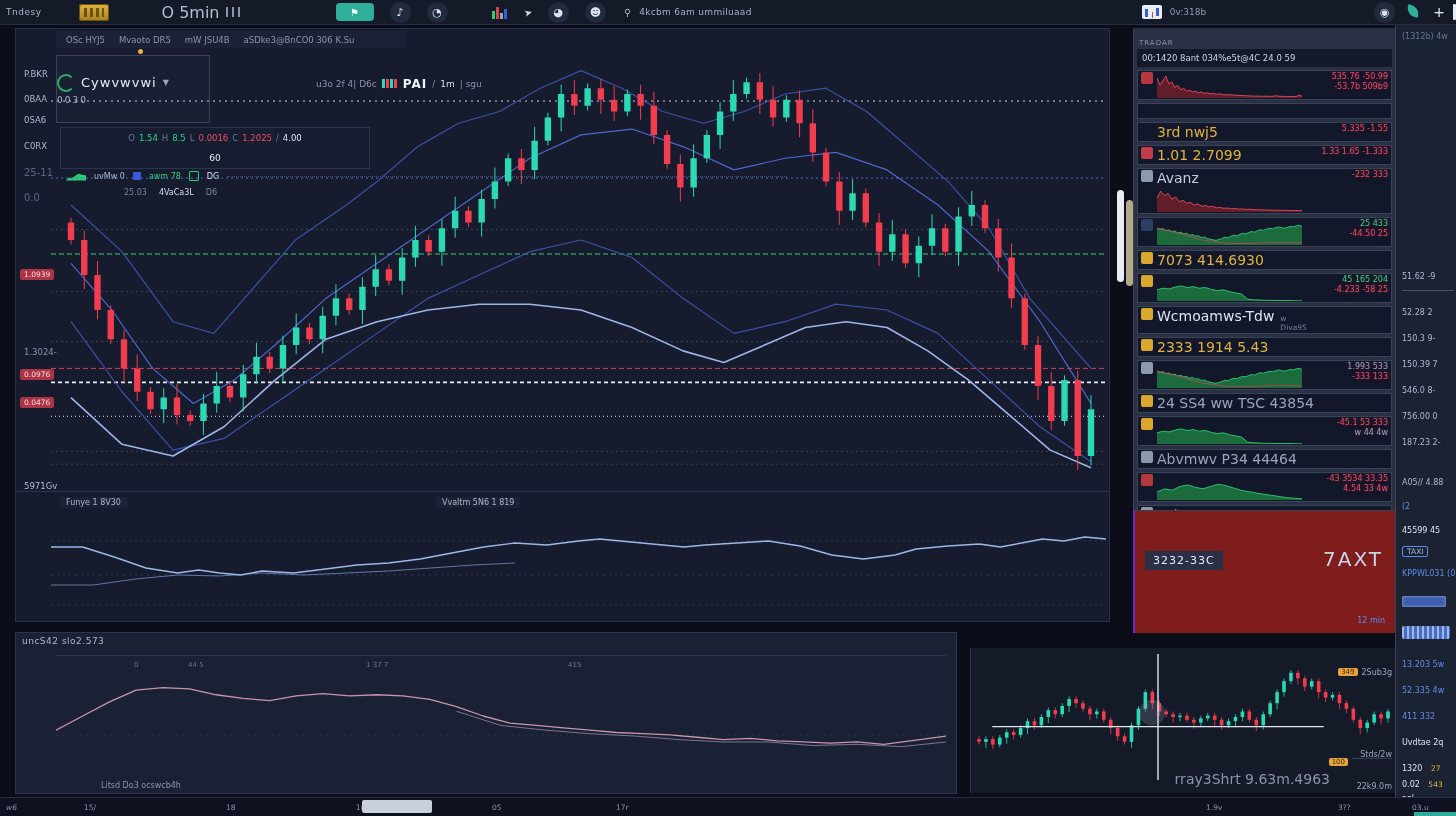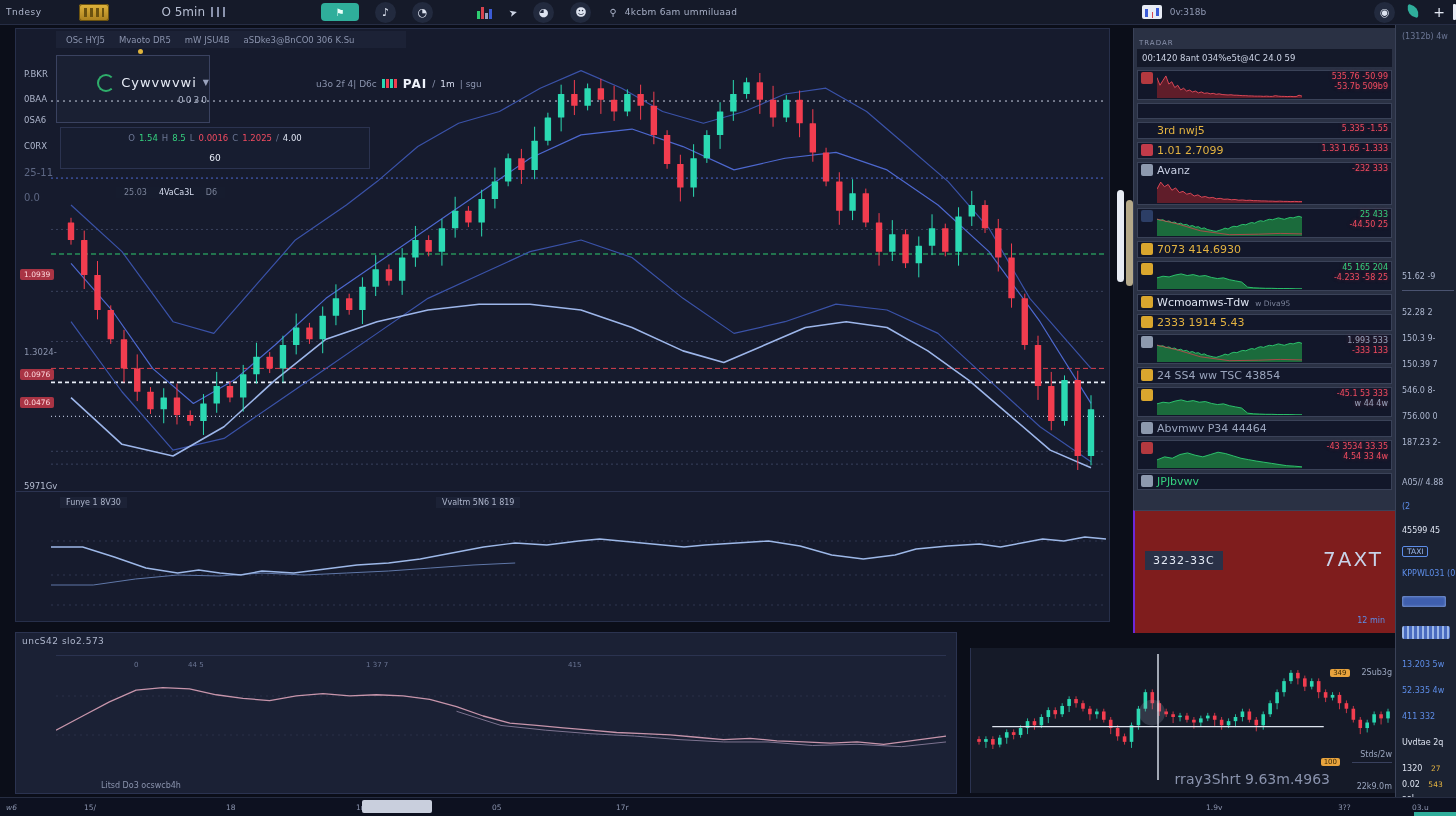--- a/index.html
+++ b/index.html
@@ -6,21 +6,21 @@
     font-family:"DejaVu Sans",sans-serif;color:#c6cde0;-webkit-font-smoothing:antialiased;position:relative}
   
   #topbar{position:absolute;left:0;top:0;width:1456px;height:24px;background:#151a29;
     border-bottom:1px solid #262d44;display:flex;align-items:center;font-size:9px;color:#9aa3bd;z-index:30}
   .tb-brand{margin-left:6px;letter-spacing:.5px;color:#aeb6cc}
   .tb-logo{margin-left:38px;width:30px;height:17px;border-radius:3px;background:linear-gradient(#e0b43c,#a97f1e);
     box-shadow:inset 0 0 0 1px #6b520f;position:relative}
   .tb-logo:after{content:"";position:absolute;left:5px;top:4px;width:20px;height:9px;
     background:repeating-linear-gradient(90deg,#6b520f 0 3px,transparent 3px 6px)}
   .tb-mins{margin-left:52px;display:flex;align-items:center;gap:6px;color:#b6bed2}
-  .tb-mins .o{font-size:12px}
+  .tb-mins .o{font-size:16px}
   .tb-cols{width:10px;height:10px;border-left:2px solid #8a93ad;border-right:2px solid #8a93ad;
     box-shadow:inset 0 0 0 0 #8a93ad;position:relative}
   .tb-cols:after{content:"";position:absolute;left:4px;top:0;width:2px;height:10px;background:#8a93ad}
   .tb-flag{margin-left:96px;width:38px;height:18px;border-radius:4px;background:#2fae9b;border:none;
     display:flex;align-items:center;justify-content:center;color:#eafff9;font-size:10px;cursor:pointer}
   .tb-circ{margin-left:16px;width:21px;height:21px;border-radius:50%;background:#222a3e;display:flex;
     align-items:center;justify-content:center;color:#dde3f0;font-size:11px}
   .tb-bars{margin-left:44px;width:18px;height:14px;display:flex;align-items:flex-end;gap:1px}
   .tb-bars i{display:block;width:3px}
   .tb-cursor{margin-left:14px;color:#cfd6e6;font-size:10px;transform:rotate(-15deg)}
@@ -36,21 +36,21 @@
     border-radius:2px 10px 2px 10px;transform:rotate(10deg)}
   .tb-plus{margin-left:10px;color:#e5eaf5;font-size:14px}
   .tb-wbar{margin-left:8px;width:3px;height:16px;background:#e8ecf5;border-radius:1px}
   
   #chart-panel{position:absolute;left:15px;top:28px;width:1093px;height:592px;background:#161b2d;
     border:1px solid #272f4a;z-index:5}
   #chart-menubar{position:absolute;left:40px;top:2px;width:330px;height:17px;background:#1c2236;
     display:flex;align-items:center;gap:14px;padding:0 10px;font-size:8.5px;color:#8a93ad;white-space:nowrap}
   #gold-dot{position:absolute;left:122px;top:20px;width:5px;height:5px;border-radius:50%;background:#e0b43c}
   #symbol-box{position:absolute;left:40px;top:26px;width:152px;height:66px;background:#1a2033;
-    border:1px solid #3a4260;display:flex;flex-direction:column;align-items:flex-end;justify-content:center;gap:3px;cursor:pointer}
+    border:1px solid #3a4260;display:flex;flex-direction:column;align-items:flex-start;justify-content:center;gap:3px;cursor:pointer}
   #symbol-box .row{display:flex;align-items:center;gap:6px}
   .sym-logo{width:14px;height:14px;border-radius:50%;border:2px solid #2fae6b;border-right-color:transparent;
     display:inline-block}
   #symbol-name{font-size:13px;color:#e6ebf6;letter-spacing:1px}
   .chev{font-size:8px;color:#9aa3bd}
   #symbol-sub{font-size:9px;color:#aeb6cc;letter-spacing:2px}
   
   .lax{position:absolute;font-size:8.5px;color:#aeb6cc;left:8px}
   .lax.sm{color:#5d6783;font-size:10px}
   .lax-badge{position:absolute;left:4px;font-size:7.5px;background:#a93444;color:#ffd9de;
@@ -86,21 +86,21 @@
   
   #watchlist{position:absolute;left:1133px;top:28px;width:262px;height:482px;background:#2a3144;
     border-left:1px solid #3a4258;padding:10px 3px;box-sizing:border-box;overflow:hidden;z-index:10}
   #wl-title{font-size:7px;color:#8a93ad;margin:1px 0 2px 2px;letter-spacing:1px}
   #wl-subheader{background:#141929;color:#cdd4e6;font-size:8.5px;padding:4px 5px;margin-bottom:3px;white-space:nowrap;overflow:hidden}
   .wl-row{position:relative;background:#12172a;border:1px solid #3a4258;margin-bottom:3px;display:flex;
     align-items:flex-start;padding:1px 3px;box-sizing:border-box;cursor:pointer}
   .wl-icon{width:12px;height:12px;border-radius:2px;margin-right:4px;flex:0 0 auto}
   .wl-main{flex:1;min-width:0;display:flex;flex-direction:column;justify-content:center}
   .wl-nameline{display:flex;gap:6px;align-items:baseline}
-  .wl-name{font-size:11px;white-space:nowrap}
+  .wl-name{font-size:14px;white-space:nowrap}
   .wl-sub{font-size:7.5px;color:#7a8299}
   .wl-spark{width:100%;height:26px;display:block}
   .wl-vals{width:86px;flex:0 0 auto;display:flex;flex-direction:column;align-items:flex-end;gap:1px}
   .wl-v1,.wl-v2{font-size:8px;white-space:nowrap;text-shadow:0 0 4px rgba(240,60,80,.35)}
   
   .c-red{color:#f24b60}.c-green{color:#35d07f}.c-yellow{color:#e3b341}.c-gray{color:#9aa5bd}
   .c-dim{color:#6b7694}.c-wt{color:#dde3f0}.c-blue{color:#5d8de8}.c-lt{color:#aeb8d0}
   
   #below-panel{position:absolute;left:1133px;top:510px;width:262px;height:122px;background:#7f1d1d;
     border-left:2px solid #6d28d9;border-top:1px solid #3a4258;z-index:10}
@@ -124,21 +124,21 @@
   #bottom-left{position:absolute;left:15px;top:632px;width:940px;height:160px;background:#1b2135;
     border:1px solid #2b3350;z-index:5}
   #bl-title{position:absolute;left:6px;top:3px;font-size:9px;color:#aeb6cc;letter-spacing:.5px}
   #bl-chart{position:absolute;left:40px;top:24px}
   #bl-frame{position:absolute;left:40px;top:22px;width:890px;height:122px;border-top:1px solid #2b3350}
   .bl-tick{position:absolute;top:28px;font-size:7px;color:#6b7694}
   #bl-note{position:absolute;left:85px;top:148px;font-size:8px;color:#8a93ad}
   #bottom-right{position:absolute;left:970px;top:648px;width:425px;height:145px;background:#151a28;
     border-left:1px solid #2b3350;z-index:5}
   #br-chart{position:absolute;left:0;top:0}
-  .br-label{position:absolute;font-size:8px;color:#9aa5bd;display:flex;align-items:center;gap:12px;white-space:nowrap}
+  .br-label{position:absolute;font-size:8px;color:#9aa5bd;display:flex;align-items:flex-start;gap:4px;white-space:nowrap}
   .or-badge{background:#e8a33d;color:#3a2a05;font-size:7px;padding:0 3px;border-radius:2px}
   .or-line{display:inline-block;width:40px;border-top:1px solid #39415e}
   #br-note{position:absolute;right:66px;bottom:6px;font-size:14px;color:#8a93ad}
   
   #bottom-bar{position:absolute;left:0;top:797px;width:1456px;height:19px;background:#0d1120;
     border-top:1px solid #262d42;z-index:20}
   .bb-tick{position:absolute;top:5px;font-size:7.5px;color:#8a93ad}
   #bb-thumb{position:absolute;left:362px;top:2px;width:70px;height:13px;background:#c9cfdd;border-radius:2px;cursor:grab}
   #bb-teal{position:absolute;right:0;top:14px;width:42px;height:5px;background:#2fae9b}
 </style>
@@ -233,20 +233,29 @@
         <span class="c-dim">H</span>
         <span class="c-green">8.5</span>
         <span class="c-dim">L</span>
         <span class="c-red">0.0016</span>
         <span class="c-dim">C</span>
         <span class="c-red">1.2025</span>
         <span class="c-dim">/</span>
         <span class="c-wt">4.00</span>
       </span>
     <span class="sub">60</span>
+  </div>
+  <div id="legend2">
+    <span class="mini-spark"></span>
+    <span>uvMw 0</span>
+    <span class="blue-sq"></span>
+    <span class="c-green">awm 78</span>
+    <span class="grn-sq"></span>
+    <span class="c-wt">DG</span>
+    <span class="dots"></span>
   </div>
   <div id="legend2-sub">
     <span>25.03</span>
     <span class="wt">4VaCa3L</span>
     <span>D6</span>
   </div>
 
   <div id="annot">
     <span>u3o 2f 4| D6c</span>
     <span class="candles-glyph">

